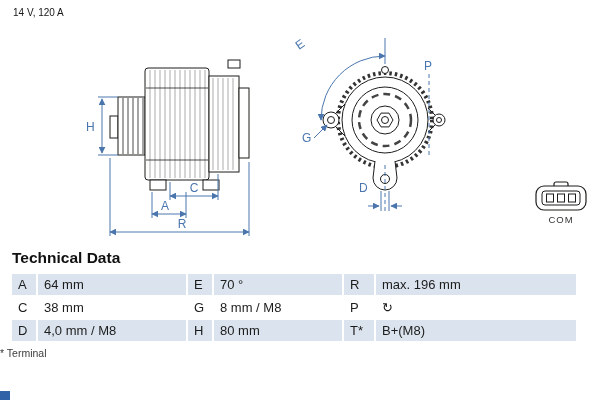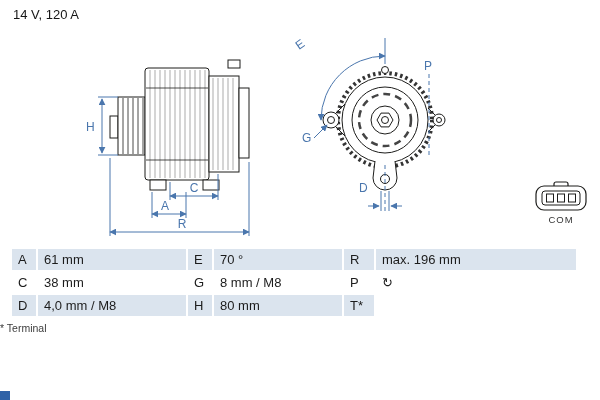--- a/index.html
+++ b/index.html
@@ -2,21 +2,21 @@
 <html><head>
 <meta charset="utf-8">
 <style>
   html,body{margin:0;padding:0;}
   body{
     width:600px;height:400px;position:relative;overflow:hidden;
     background:#ffffff;font-family:"Liberation Sans",sans-serif;
     -webkit-font-smoothing:antialiased;
   }
   .stage{position:absolute;left:0;top:0;width:600px;height:248px;}
-  .spec-title{position:absolute;left:13px;top:7px;font-size:13px;color:#161616;}
+  .spec-title{position:absolute;left:13px;top:7px;font-size:10px;color:#161616;}
   svg{position:absolute;left:0;top:0;font-family:"Liberation Sans",sans-serif;}
   .dim-label{fill:#4a76ad;font-size:12px;}
   .tech{position:absolute;left:0;top:249px;width:600px;}
   .tech-heading{margin:0 0 7px 12px;font-weight:bold;font-size:15.5px;color:#101010;}
   .grid{
     display:grid;margin-left:12px;width:564px;
     grid-template-columns:24px 148px 24px 128px 30px 200px;
     grid-auto-rows:21px;gap:2px;
   }
   .cell{
@@ -110,38 +110,40 @@
       <rect x="8" y="9" width="38" height="14" rx="3" fill="none" stroke-width="1"></rect>
       <rect x="12.5" y="12" width="7" height="8" fill="none" stroke-width="1"></rect>
       <rect x="23.5" y="12" width="7" height="8" fill="none" stroke-width="1"></rect>
       <rect x="34.5" y="12" width="7" height="8" fill="none" stroke-width="1"></rect>
       <text x="27" y="41" text-anchor="middle" font-size="9.5" letter-spacing="1" fill="#333" stroke="none">COM</text>
     </g>
   </svg>
 </div>
 
 <div class="tech">
+  <div class="tech-heading">Technical Data</div>
   <div class="grid">
 
     <div class="cell shaded">A</div>
-    <div class="cell shaded">61 mm</div>
+    <div class="cell shaded">64 mm</div>
     <div class="cell shaded">E</div>
     <div class="cell shaded">70 °</div>
     <div class="cell shaded">R</div>
     <div class="cell shaded">max. 196 mm</div>
 
     <div class="cell">C</div>
     <div class="cell">38 mm</div>
     <div class="cell">G</div>
     <div class="cell">8 mm / M8</div>
     <div class="cell">P</div>
     <div class="cell">↻</div>
 
     <div class="cell shaded">D</div>
     <div class="cell shaded">4,0 mm / M8</div>
     <div class="cell shaded">H</div>
     <div class="cell shaded">80 mm</div>
     <div class="cell shaded">T*</div>
+    <div class="cell shaded">B+(M8)</div>
   </div>
   <div class="footnote">* Terminal</div>
 </div>
 
 <div class="corner-mark"></div>
 
 </body></html>

